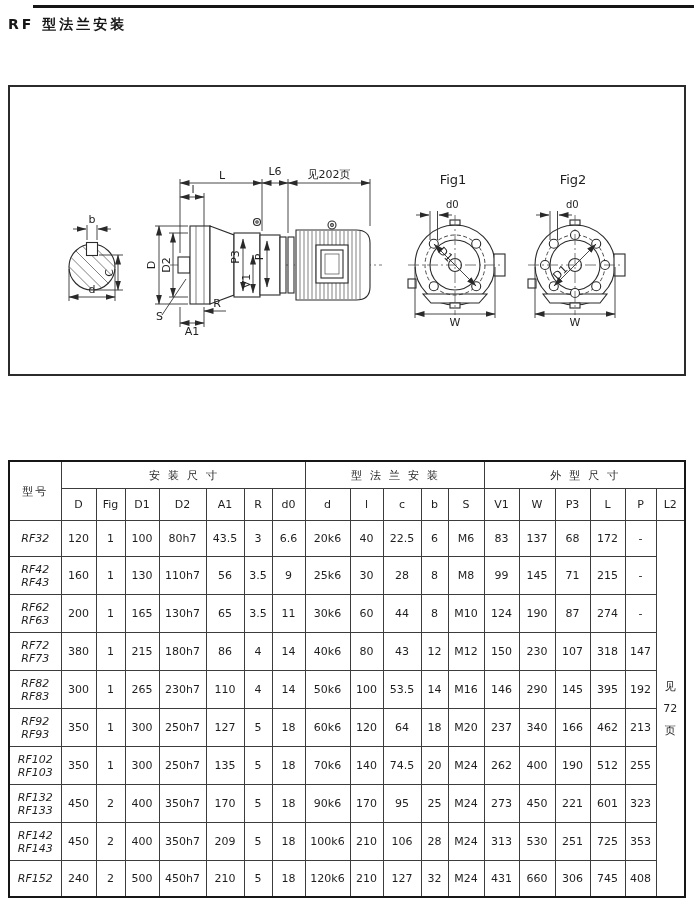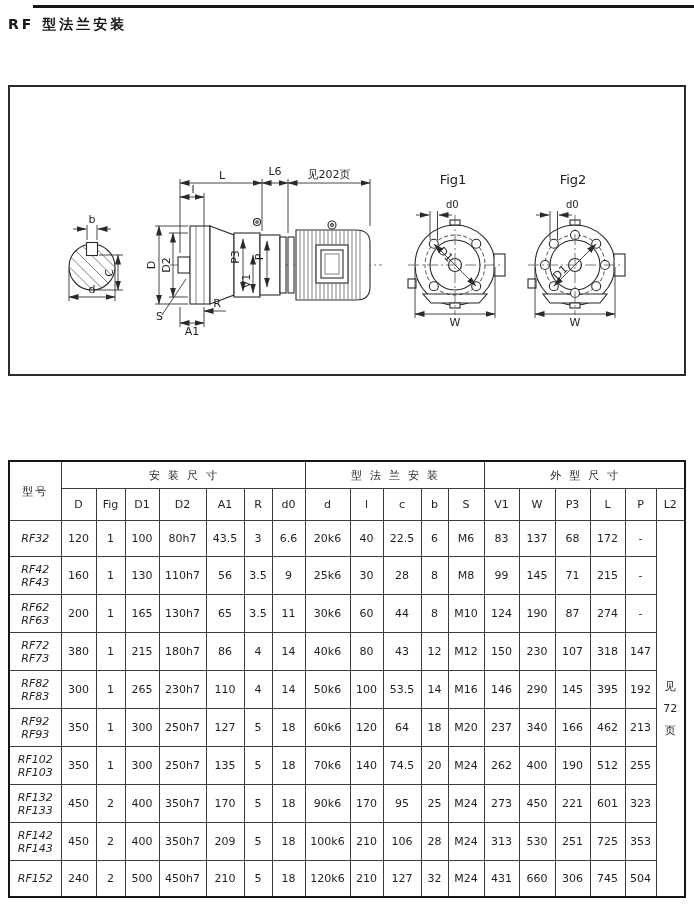--- a/index.html
+++ b/index.html
@@ -458,16 +458,16 @@
         <td>18</td>
         <td>120k6</td>
         <td>210</td>
         <td>127</td>
         <td>32</td>
         <td>M24</td>
         <td>431</td>
         <td>660</td>
         <td>306</td>
         <td>745</td>
-        <td>504</td>
+        <td>408</td>
       </tr>
     </tbody>
 </table>
 
 </body></html>

